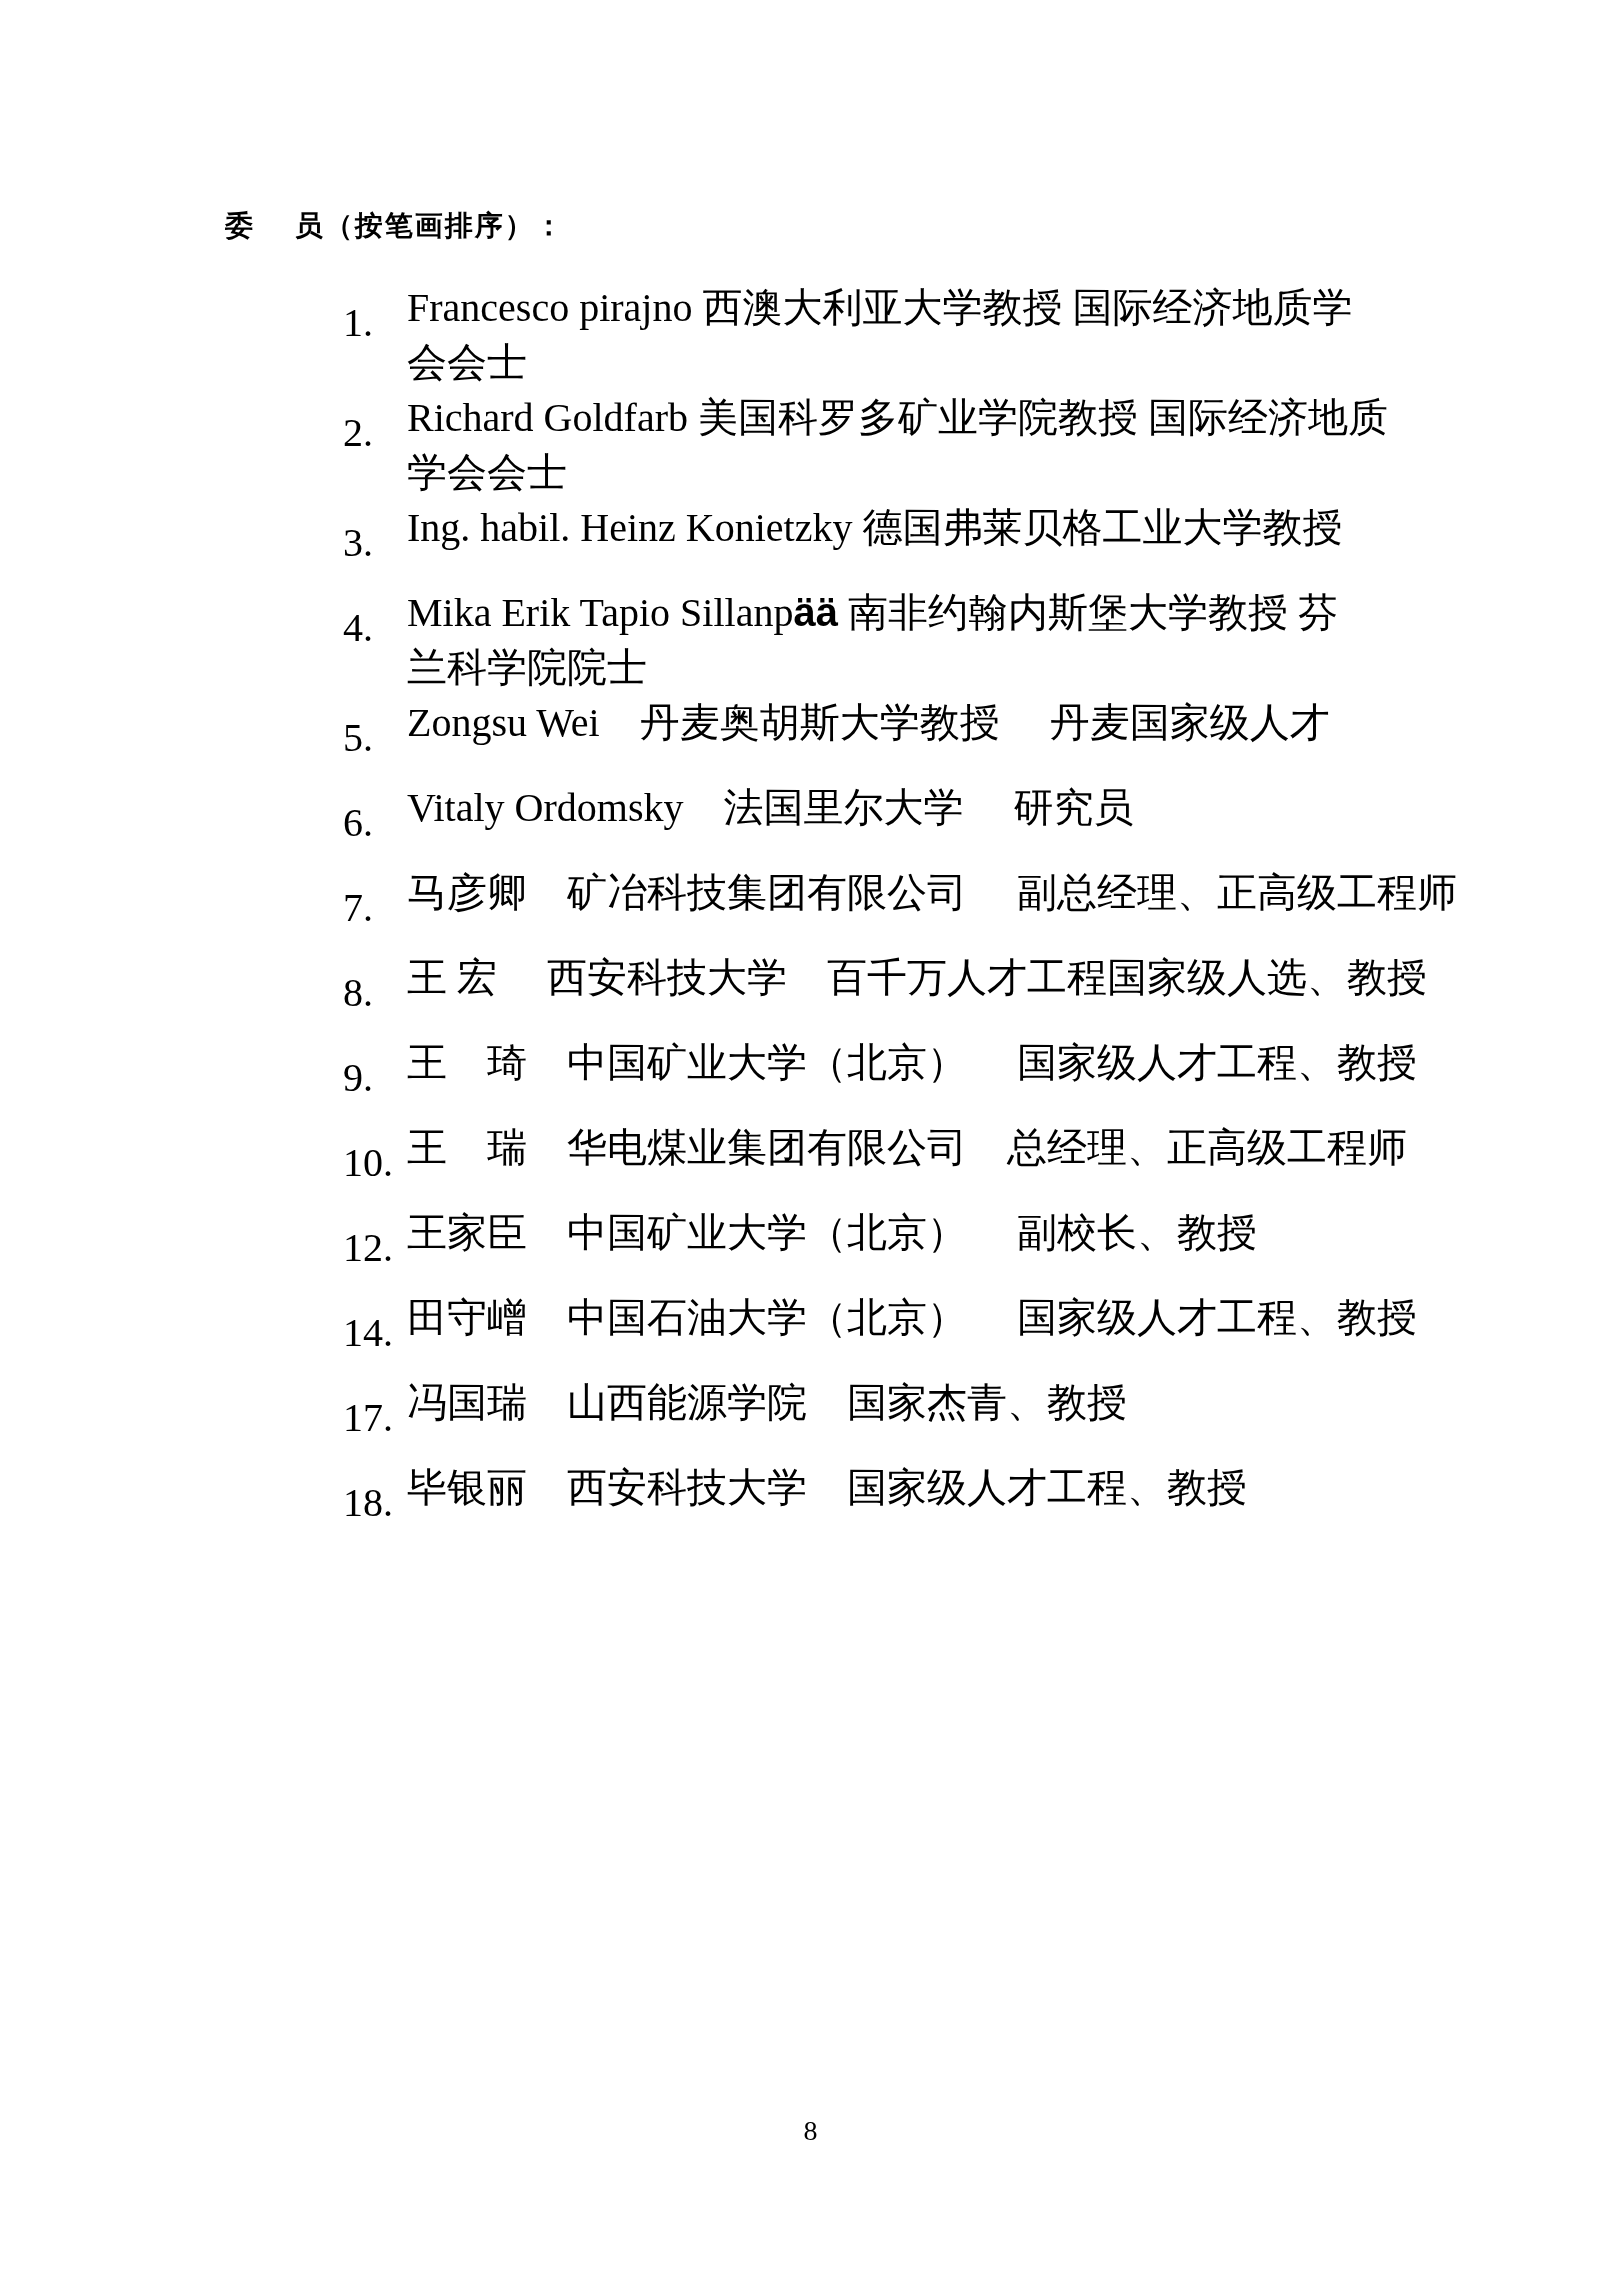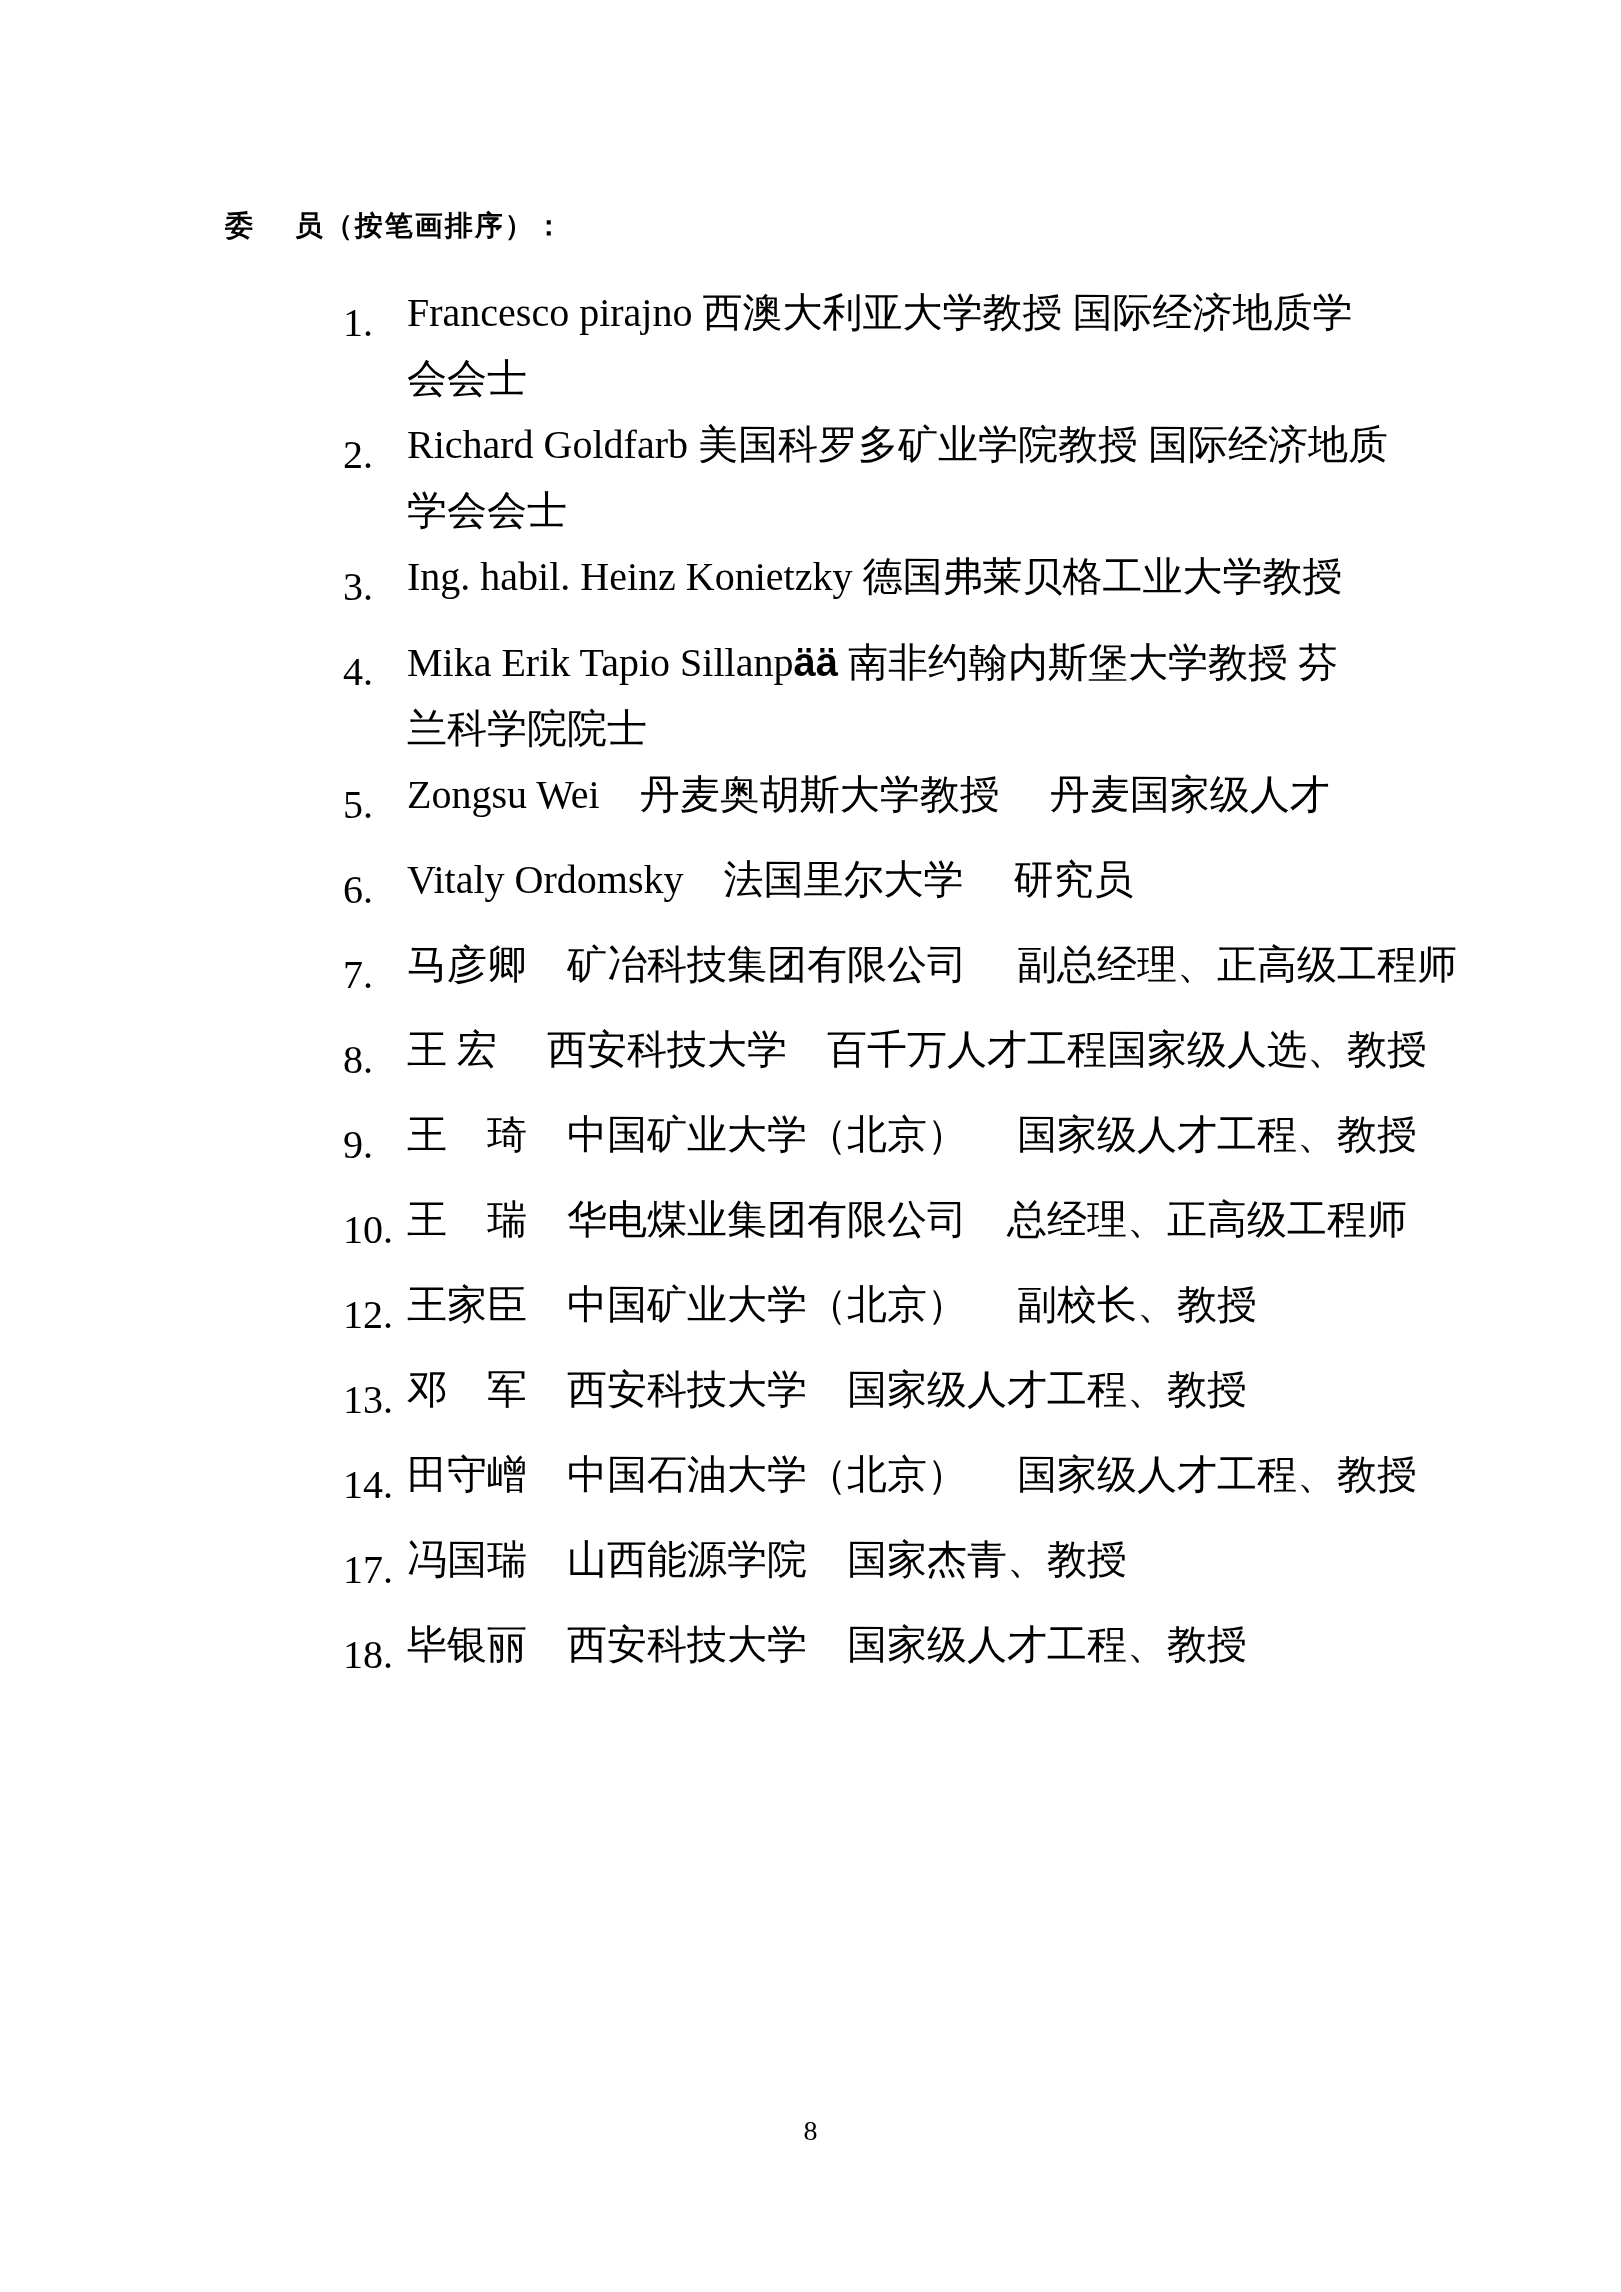--- a/index.html
+++ b/index.html
@@ -38,21 +38,21 @@
   }
   .member-num {
     flex: 0 0 64px;
     font-size: 40px;
     line-height: 85px;
     white-space: pre;
   }
   .member-text {
     flex: 1 1 auto;
     font-size: 40px;
-    line-height: 66px;
+    line-height: 55px;
     white-space: pre-line;
   }
   .seg-bold {
     font-weight: 700;
     font-family: Liberation Sans, sans-serif;
   }
   .page-number {
     position: absolute;
     left: 0;
     top: 2113px;
@@ -121,24 +121,20 @@
     <span class="member-num">10.</span>
     <span class="member-text"><span>王　瑞　华电煤业集团有限公司　总经理、正高级工程师</span></span>
   </div>
 
 
   <div class="member-item">
     <span class="member-num">12.</span>
     <span class="member-text"><span>王家臣　中国矿业大学（北京）　 副校长、教授</span></span>
   </div>
 
-  <div class="member-item">
-    <span class="member-num">13.</span>
-    <span class="member-text"><span>邓　军　西安科技大学　国家级人才工程、教授</span></span>
-  </div>
 
   <div class="member-item">
     <span class="member-num">14.</span>
     <span class="member-text"><span>田守嶒　中国石油大学（北京）　 国家级人才工程、教授</span></span>
   </div>
 
   <div class="member-item">
     <span class="member-num">17.</span>
     <span class="member-text"><span>冯国瑞　山西能源学院　国家杰青、教授</span></span>
   </div>

